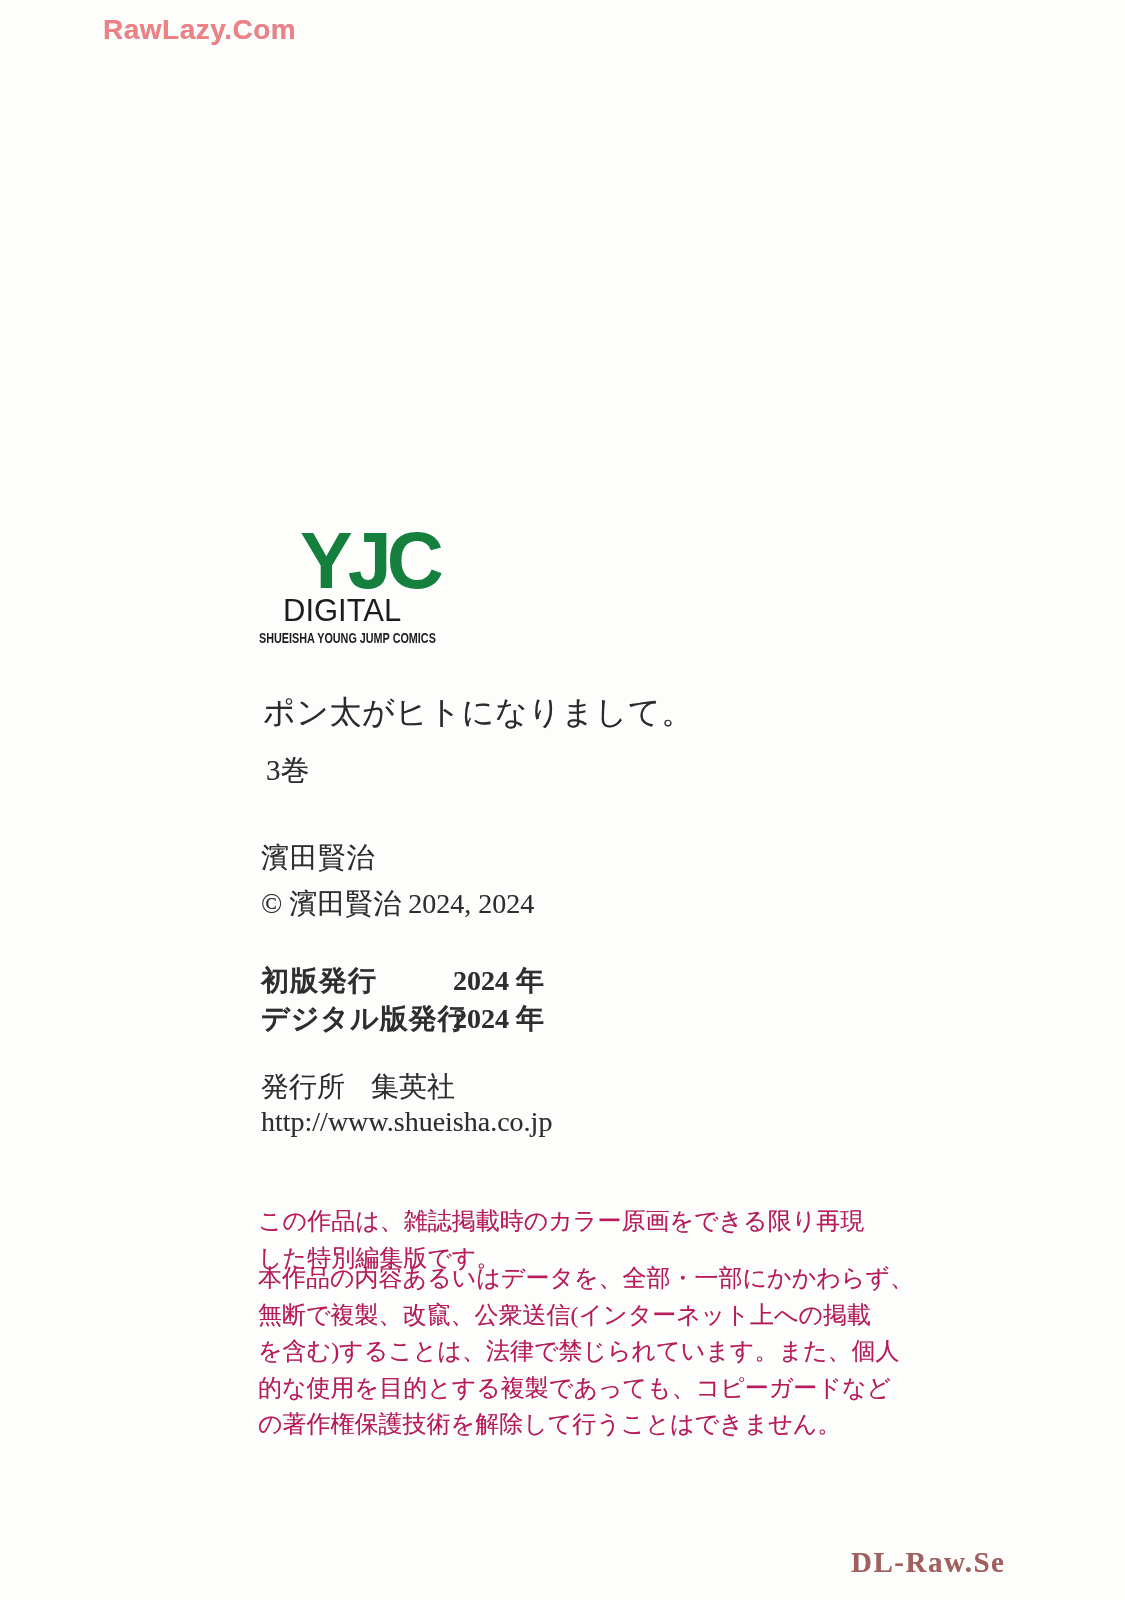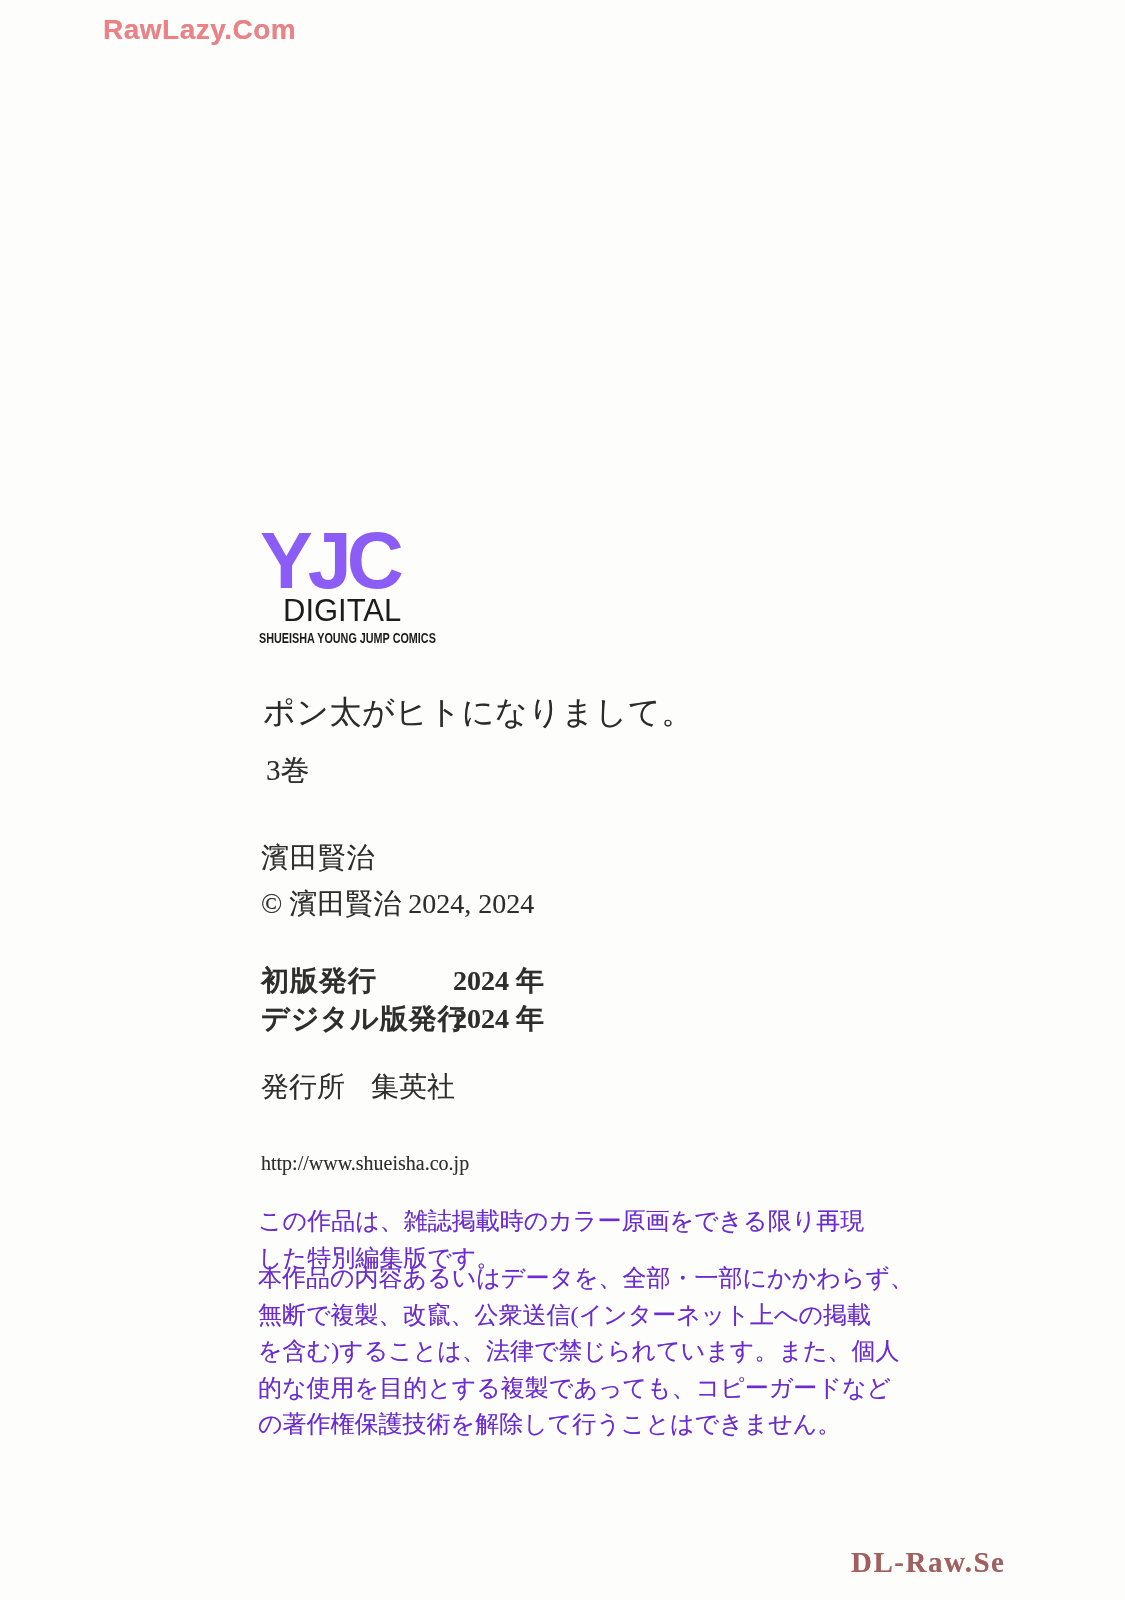--- a/index.html
+++ b/index.html
@@ -90,43 +90,43 @@
   .pub-row { display: flex; height: 38px; font-size: 28px; }
   .pub-label { width: 192px; letter-spacing: 1px; }
   .pub-value { }
 
   .publisher {
     left: 261px; top: 1068px;
     font-size: 28px;
   }
   .publisher .gap { display: inline-block; width: 26px; }
   .url {
-    left: 261px; top: 1152px;
-    font-size: 20px;
+    left: 261px; top: 1106px;
+    font-size: 28px;
   }
 
   
-  .para { color: #6d28d9; }
+  .para { color: #be185d; }
   .para-1 { left: 258px; top: 1203px; }
   .para-1 .line { font-size: 24px; line-height: 37px; }
   .para-2 { left: 258px; top: 1260px; }
   .para-2 .line { font-size: 24px; line-height: 36.5px; }
 
   
   .scan { text-shadow: 0 0 0.6px rgba(40,40,40,0.35); }
 </style>
 </head>
 <body>
 
 <div id="page">
 
   <div class="abs wm-top scan" style="color: rgb(237, 129, 134);">RawLazy.Com</div>
 
   <div>
-    <div class="abs logo-acronym" style="color: #8b5cf6;">YJC</div>
+    <div class="abs logo-acronym" style="color: #15803d; margin-left: 40px;">YJC</div>
     <div class="abs logo-digital">DIGITAL</div>
     <div class="abs logo-sub">SHUEISHA YOUNG JUMP COMICS</div>
   </div>
 
   <div class="abs title scan">ポン太がヒトになりまして。</div>
 
   <div class="abs volume scan">3巻</div>
 
   <div class="abs author scan">濱田賢治</div>
 

